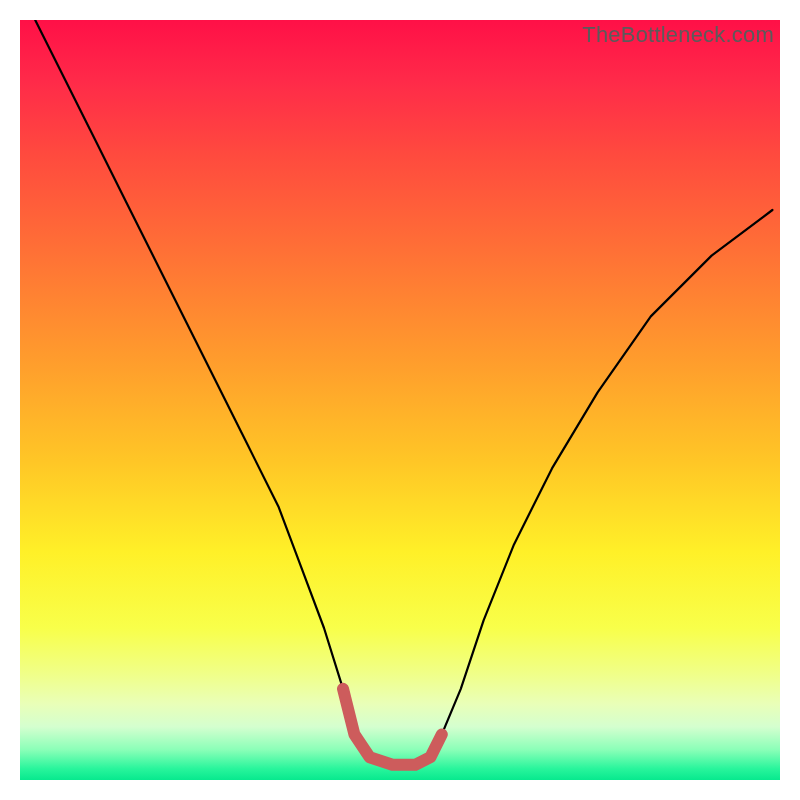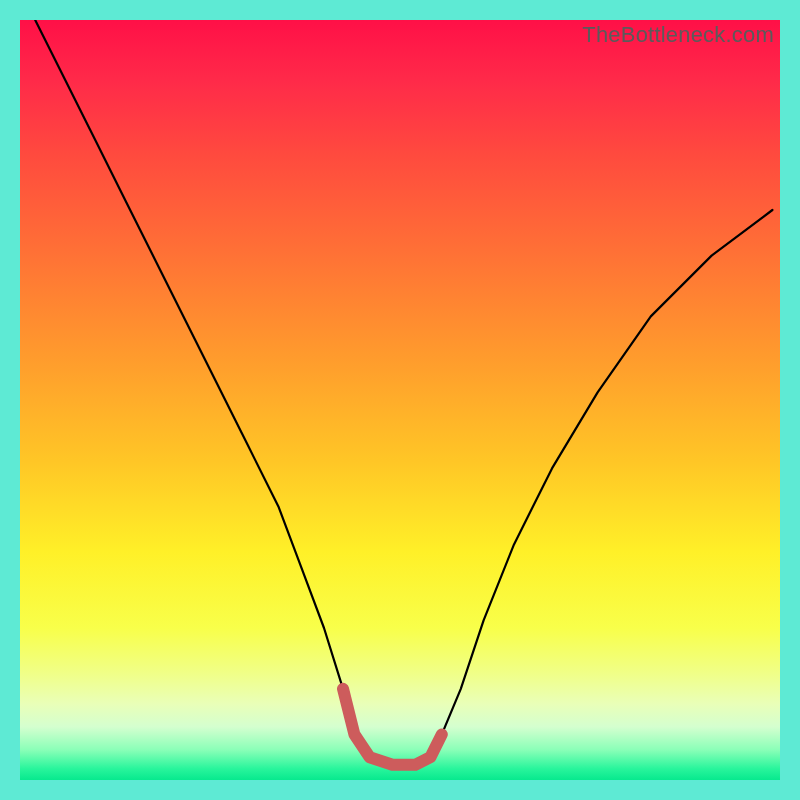--- a/index.html
+++ b/index.html
@@ -1,21 +1,21 @@
 <!DOCTYPE html>
 <html><head>
 <meta charset="utf-8">
 <style>
   * { margin: 0; padding: 0; box-sizing: border-box; }
   html, body { width: 800px; height: 800px; overflow: hidden; background: #000; }
   .frame {
     position: relative;
     width: 800px;
     height: 800px;
-    background: #5eead4;
+    background: #ffffff;
   }
   .plot-area {
     position: absolute;
     left: 20px;
     top: 20px;
     width: 760px;
     height: 760px;
     overflow: hidden;
   }
   .gradient-bg {

